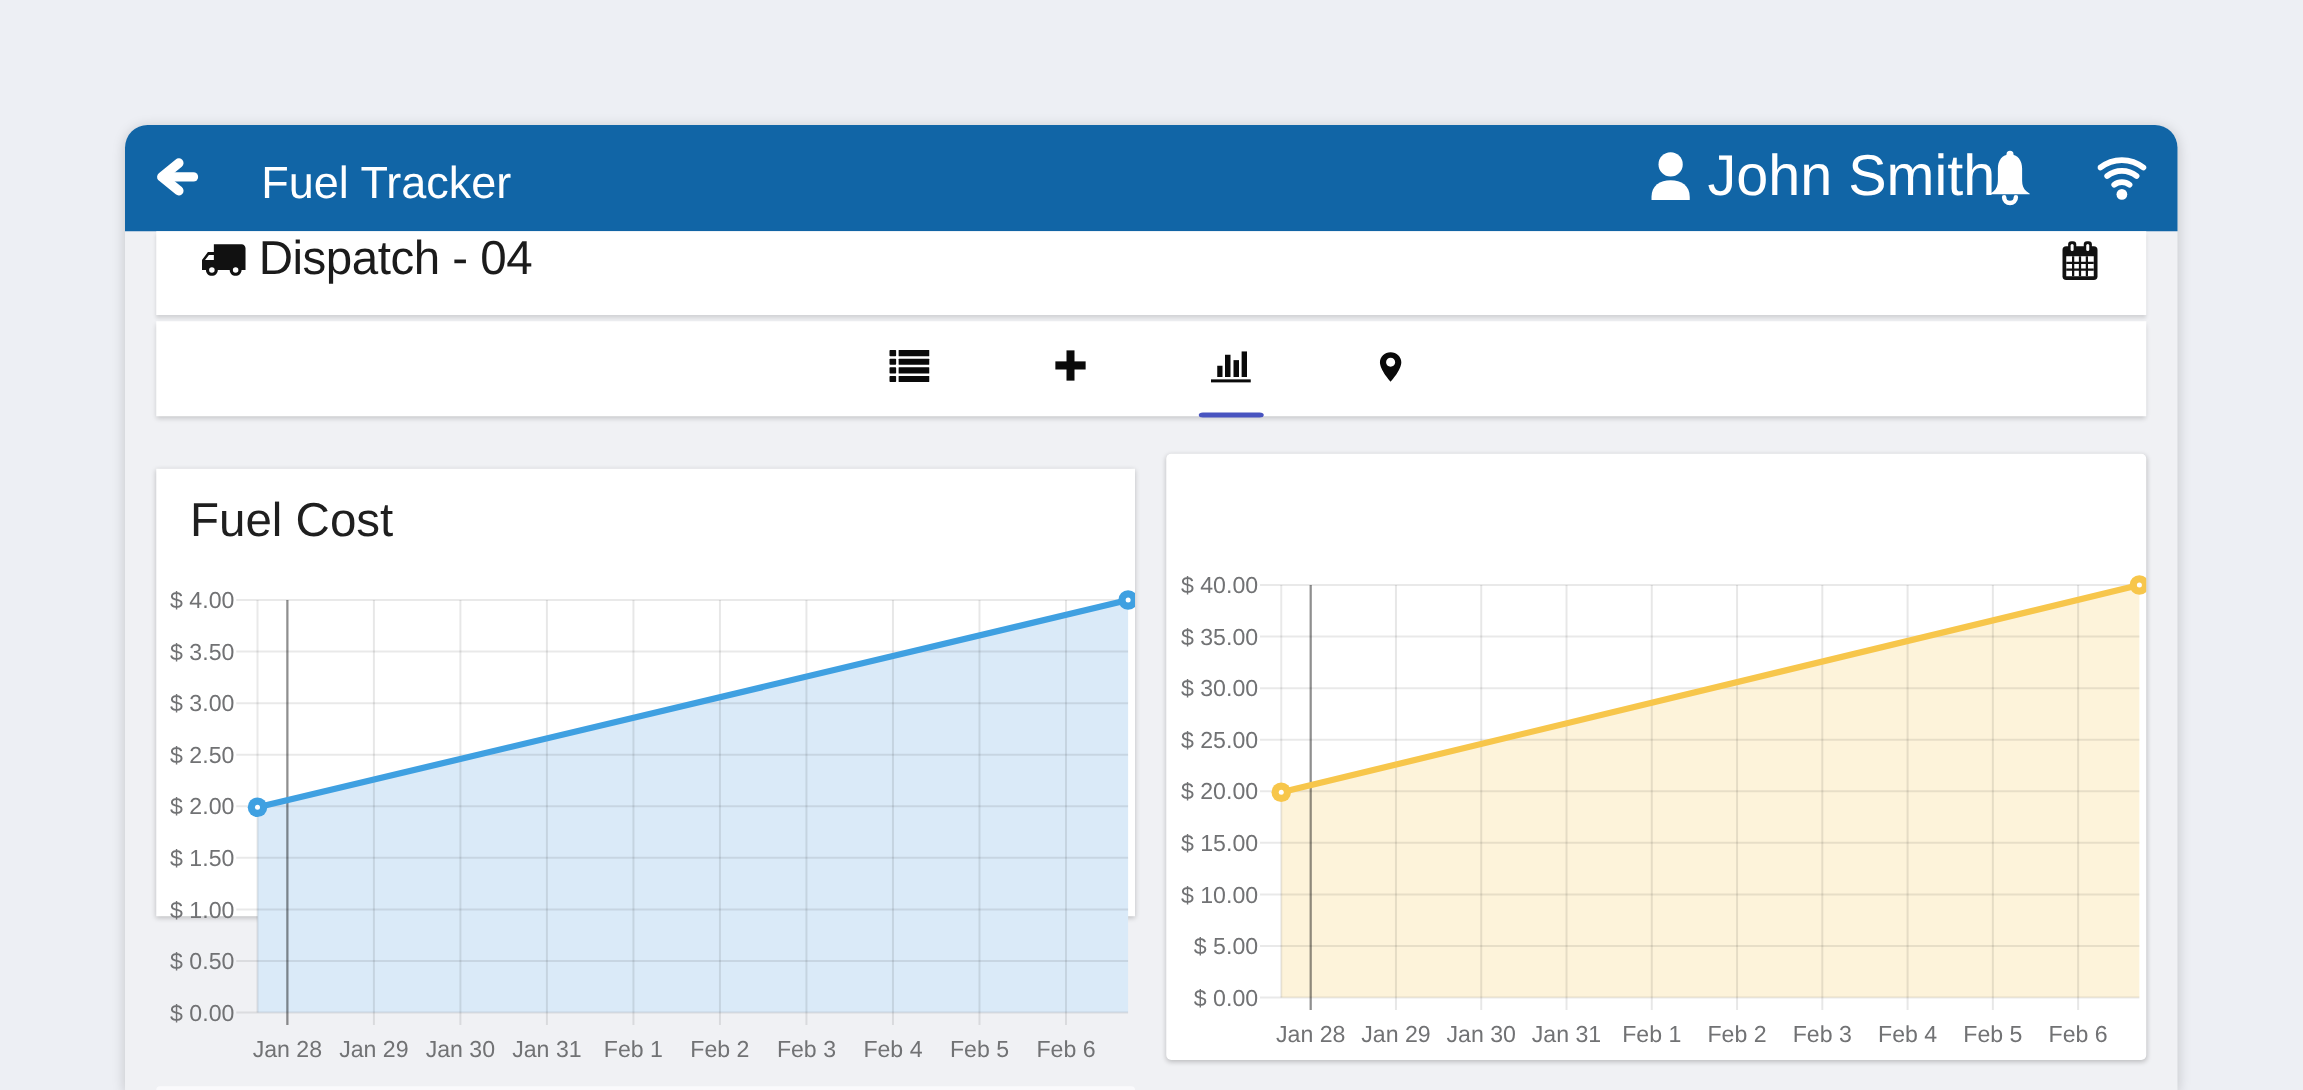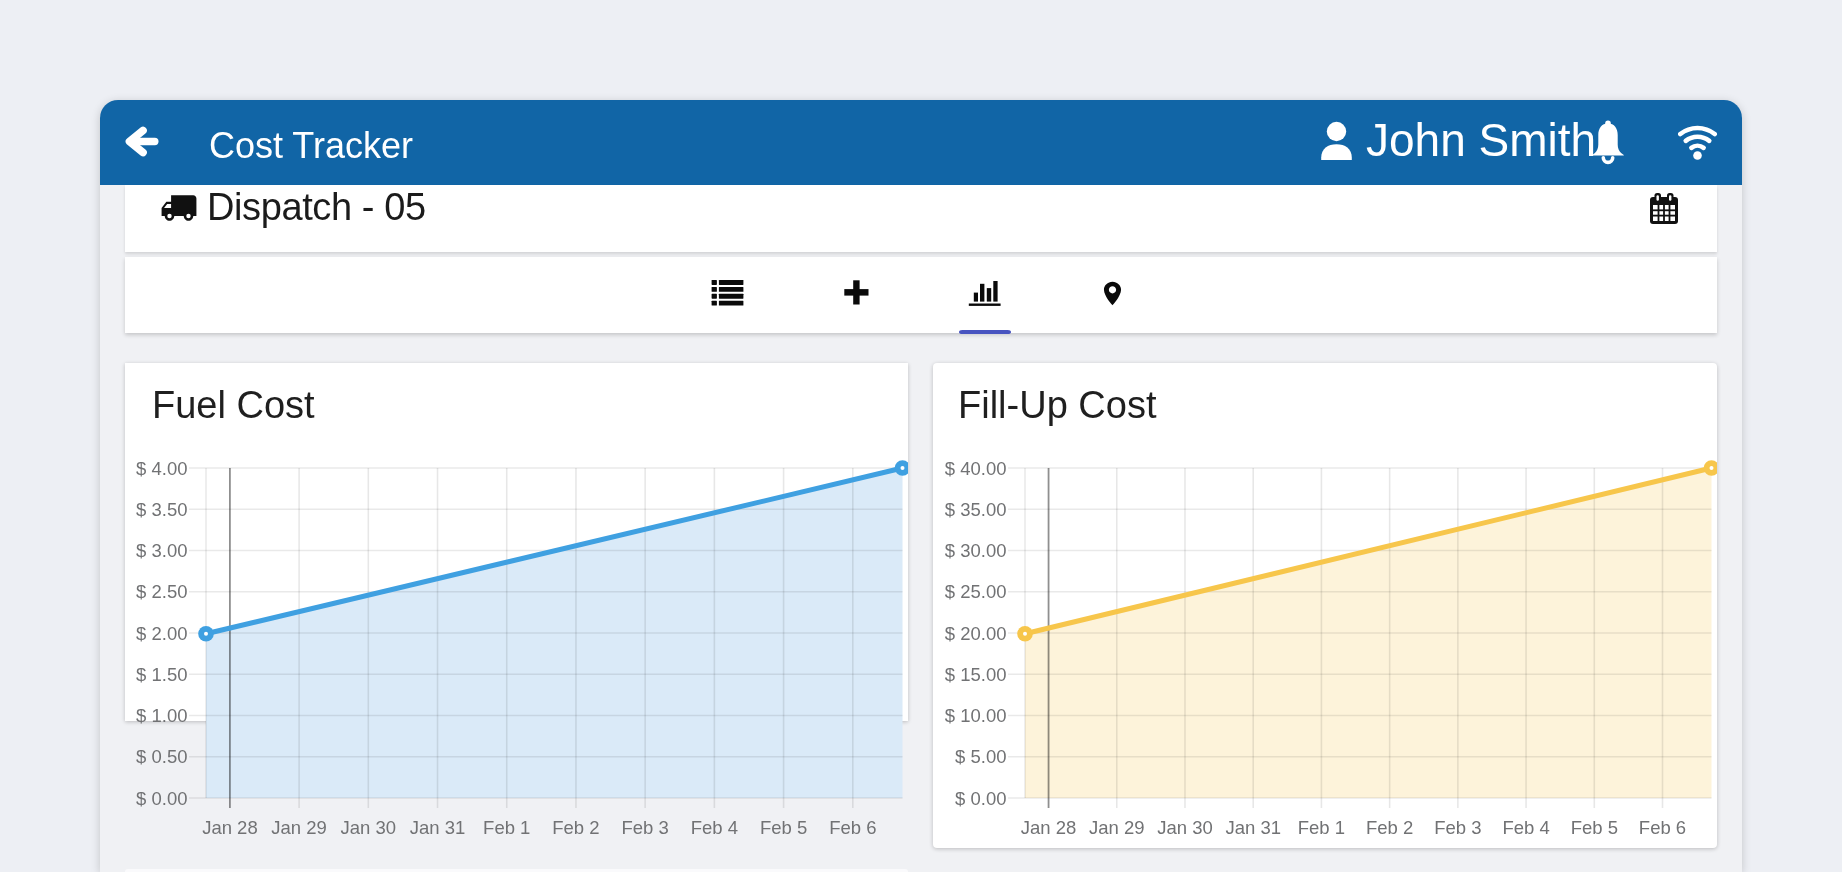--- a/index.html
+++ b/index.html
@@ -8,21 +8,21 @@
 <body>
 
 <div class="abs" style="left:100px;top:100px;width:1642px;height:772px;background:#f0f1f4;border-radius:18px 18px 0 0;box-shadow:0 2px 10px rgba(0,0,0,0.18);"></div>
 
 <div class="abs" style="left:100px;top:100px;width:1642px;height:85px;background:#1165a6;border-radius:18px 18px 0 0;"></div>
 
 <svg class="abs" style="left:121px;top:123px" width="40" height="37" viewBox="0 0 40 37">
   <path d="M22 7.5 L8.5 18.5 L22 29.5" fill="none" stroke="#ffffff" stroke-width="7.7" stroke-linecap="round" stroke-linejoin="round"></path>
   <line x1="10" y1="18.5" x2="33.8" y2="18.5" stroke="#ffffff" stroke-width="7.4" stroke-linecap="round"></line>
 </svg>
-<div class="abs" style="left:209px;top:128px;font-size:36px;color:#ffffff;line-height:36px;">Cost Tracker</div>
+<div class="abs" style="left:209px;top:128px;font-size:36px;color:#ffffff;line-height:36px;">Fuel Tracker</div>
 
 <svg class="abs" style="left:1320px;top:121px" width="33" height="40" viewBox="0 0 33 40">
   <circle cx="16.5" cy="10.5" r="9.7" fill="#ffffff"></circle>
   <path d="M1.2 39 L1.2 36.5 C1.2 27.5 8 23.2 16.5 23.2 C25 23.2 31.8 27.5 31.8 36.5 L31.8 39 Z" fill="#ffffff"></path>
 </svg>
 <div class="abs" style="left:1366px;top:123px;font-size:46px;color:#ffffff;line-height:34px;">John Smith</div>
 
 <svg class="abs" style="left:1591px;top:120px" width="34" height="47" viewBox="0 0 34 47">
   <rect x="14.2" y="0.5" width="5.6" height="7.5" rx="2.8" fill="#ffffff"></rect>
   <path d="M17 3.5 C10.6 3.5 7.3 8.3 7.3 15 L7.3 24.5 C7.3 28.2 6.2 30.8 3.9 32.9 L1.2 35 L1.2 35.4 L32.8 35.4 L32.8 35 L30.1 32.9 C27.8 30.8 26.7 28.2 26.7 24.5 L26.7 15 C26.7 8.3 23.4 3.5 17 3.5 Z" fill="#ffffff"></path>
@@ -37,21 +37,21 @@
 </svg>
 
 <div class="abs" style="left:125px;top:185px;width:1592px;height:67px;background:#ffffff;box-shadow:0 2px 3px rgba(0,0,0,0.13);"></div>
 <svg class="abs" style="left:160px;top:192px" width="38" height="32" viewBox="0 0 24 20">
   <g transform="translate(24,0) scale(-1,1)">
   <path d="M20 6 h-3 V2 H3 c-1.1 0-2 .9-2 2 v11 h2 c0 1.66 1.34 3 3 3 s3-1.34 3-3 h6 c0 1.66 1.34 3 3 3 s3-1.34 3-3 h2 v-5 l-3-4 z M19.5 7.5 l1.96 2.5 H17 V7.5 h2.5 z" fill="#111"></path>
   <circle cx="6" cy="15" r="1.4" fill="#fff"></circle>
       <circle cx="18" cy="15" r="1.4" fill="#fff"></circle>
   </g>
 </svg>
-<div class="abs" style="left:207px;top:188px;font-size:38px;letter-spacing:-0.4px;color:#1b1b1b;line-height:38px;">Dispatch - 05</div>
+<div class="abs" style="left:207px;top:188px;font-size:38px;letter-spacing:-0.4px;color:#1b1b1b;line-height:38px;">Dispatch - 04</div>
 
 <svg class="abs" style="left:1649px;top:192px" width="30" height="33" viewBox="0 0 30 33">
   <rect x="1" y="5" width="28" height="27" rx="3" fill="#111"></rect>
   <rect x="5.5" y="1" width="6.5" height="10" rx="2.6" fill="#111"></rect>
   <rect x="18" y="1" width="6.5" height="10" rx="2.6" fill="#111"></rect>
   <rect x="7.5" y="3.2" width="2.4" height="5.6" rx="1.2" fill="#fff"></rect>
   <rect x="20" y="3.2" width="2.4" height="5.6" rx="1.2" fill="#fff"></rect>
   <rect x="4" y="13" width="22" height="16" fill="#fff"></rect>
   <line x1="4" y1="18.3" x2="26" y2="18.3" stroke="#111" stroke-width="1.8"></line>
   <line x1="4" y1="23.6" x2="26" y2="23.6" stroke="#111" stroke-width="1.8"></line>
@@ -89,21 +89,21 @@
     <rect x="0.8" y="22.5" width="31.8" height="2.4"></rect>
   </g>
 </svg>
 
 <svg class="abs" style="left:1103px;top:280px" width="19" height="27" viewBox="0 0 24 31">
   <path d="M12 0.8 C5.9 0.8 1.2 5.5 1.2 10.8 c0 8 10.8 19.6 10.8 19.6 s10.8-11.6 10.8-19.6 C22.8 5.5 18.1 0.8 12 0.8 z m0 14.6 c-2.5 0-4.6-2-4.6-4.5 s2.1-4.5 4.6-4.5 4.6 2 4.6 4.5 -2.1 4.5 -4.6 4.5 z" fill="#0a0a0a"></path>
 </svg>
 
 <div class="abs" style="left:959px;top:329.5px;width:52px;height:4px;background:#4854c0;border-radius:5px/3px;"></div>
 
-<div class="abs" style="left:125px;top:363px;width:783px;height:358px;background:#ffffff;border-radius:0;box-shadow:0 1px 4px rgba(0,0,0,0.22);">
+<div class="abs" style="left:125px;top:375px;width:783px;height:358px;background:#ffffff;border-radius:0;box-shadow:0 1px 4px rgba(0,0,0,0.22);">
   <div class="abs" style="left:27px;top:22px;font-size:38px;color:#1f1f1f;line-height:40px;">Fuel Cost</div>
   <svg width="783" height="488" viewBox="0 0 783 488" style="position:absolute;left:0;top:0">
       <polygon points="81,270.8 777.5,105.0 777.5,435.0 81,435.0" fill="#daeaf8"></polygon>
       <line x1="64" y1="105.00" x2="777.5" y2="105.00" stroke="rgba(0,0,0,0.088)" stroke-width="1.6"></line>
       <line x1="64" y1="146.25" x2="777.5" y2="146.25" stroke="rgba(0,0,0,0.088)" stroke-width="1.6"></line>
       <line x1="64" y1="187.50" x2="777.5" y2="187.50" stroke="rgba(0,0,0,0.088)" stroke-width="1.6"></line>
       <line x1="64" y1="228.75" x2="777.5" y2="228.75" stroke="rgba(0,0,0,0.088)" stroke-width="1.6"></line>
       <line x1="64" y1="270.00" x2="777.5" y2="270.00" stroke="rgba(0,0,0,0.088)" stroke-width="1.6"></line>
       <line x1="64" y1="311.25" x2="777.5" y2="311.25" stroke="rgba(0,0,0,0.088)" stroke-width="1.6"></line>
       <line x1="64" y1="352.50" x2="777.5" y2="352.50" stroke="rgba(0,0,0,0.088)" stroke-width="1.6"></line>
@@ -141,21 +141,20 @@
       <text x="381.74" y="464" text-anchor="middle" dominant-baseline="central" font-family="Liberation Sans, sans-serif" font-size="18.5" fill="#717274">Feb 1</text>
       <text x="450.95" y="464" text-anchor="middle" dominant-baseline="central" font-family="Liberation Sans, sans-serif" font-size="18.5" fill="#717274">Feb 2</text>
       <text x="520.16" y="464" text-anchor="middle" dominant-baseline="central" font-family="Liberation Sans, sans-serif" font-size="18.5" fill="#717274">Feb 3</text>
       <text x="589.37" y="464" text-anchor="middle" dominant-baseline="central" font-family="Liberation Sans, sans-serif" font-size="18.5" fill="#717274">Feb 4</text>
       <text x="658.58" y="464" text-anchor="middle" dominant-baseline="central" font-family="Liberation Sans, sans-serif" font-size="18.5" fill="#717274">Feb 5</text>
       <text x="727.79" y="464" text-anchor="middle" dominant-baseline="central" font-family="Liberation Sans, sans-serif" font-size="18.5" fill="#717274">Feb 6</text>
     </svg>
 </div>
 
 <div class="abs" style="left:933px;top:363px;width:784px;height:485px;background:#ffffff;border-radius:4px;box-shadow:0 1px 4px rgba(0,0,0,0.22);">
-  <div class="abs" style="left:25px;top:22px;font-size:38px;color:#1f1f1f;line-height:40px;">Fill-Up Cost</div>
   <svg width="784" height="488" viewBox="0 0 784 488" style="position:absolute;left:0;top:0">
       <polygon points="92,270.8 778.5,105.0 778.5,435.0 92,435.0" fill="#fdf3da"></polygon>
       <line x1="75" y1="105.00" x2="778.5" y2="105.00" stroke="rgba(0,0,0,0.088)" stroke-width="1.6"></line>
       <line x1="75" y1="146.25" x2="778.5" y2="146.25" stroke="rgba(0,0,0,0.088)" stroke-width="1.6"></line>
       <line x1="75" y1="187.50" x2="778.5" y2="187.50" stroke="rgba(0,0,0,0.088)" stroke-width="1.6"></line>
       <line x1="75" y1="228.75" x2="778.5" y2="228.75" stroke="rgba(0,0,0,0.088)" stroke-width="1.6"></line>
       <line x1="75" y1="270.00" x2="778.5" y2="270.00" stroke="rgba(0,0,0,0.088)" stroke-width="1.6"></line>
       <line x1="75" y1="311.25" x2="778.5" y2="311.25" stroke="rgba(0,0,0,0.088)" stroke-width="1.6"></line>
       <line x1="75" y1="352.50" x2="778.5" y2="352.50" stroke="rgba(0,0,0,0.088)" stroke-width="1.6"></line>
       <line x1="75" y1="393.75" x2="778.5" y2="393.75" stroke="rgba(0,0,0,0.088)" stroke-width="1.6"></line>

